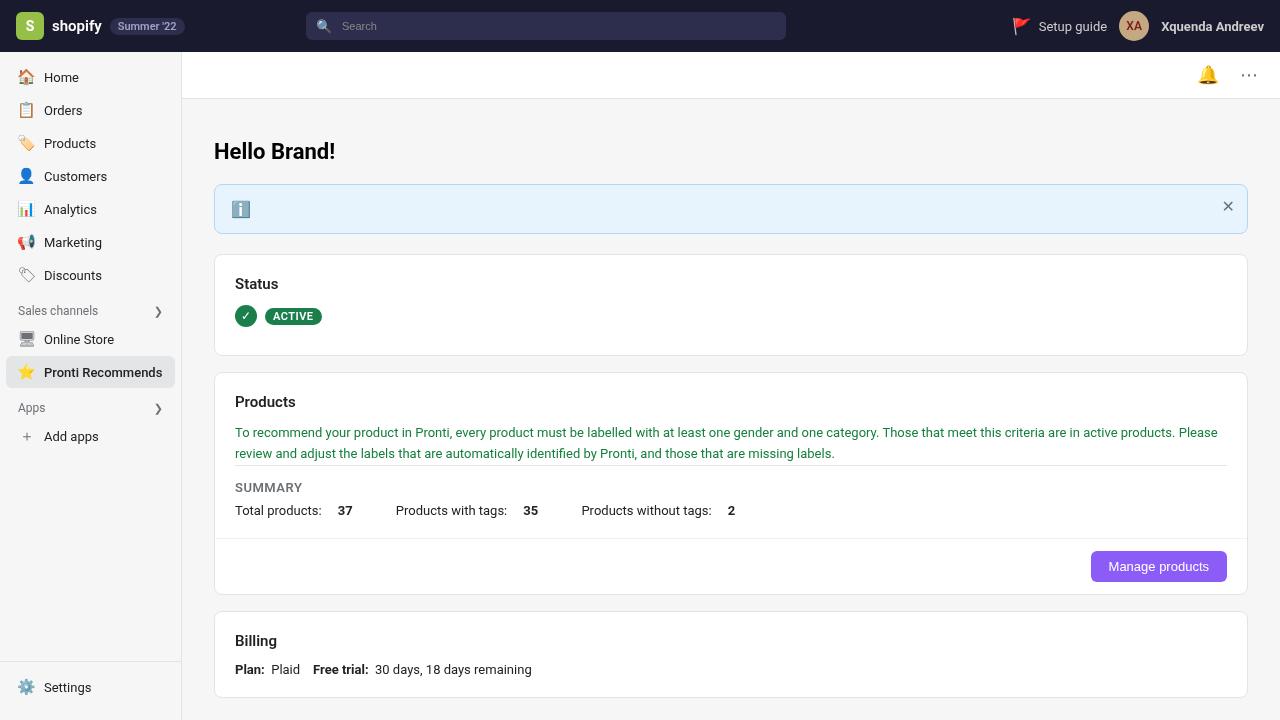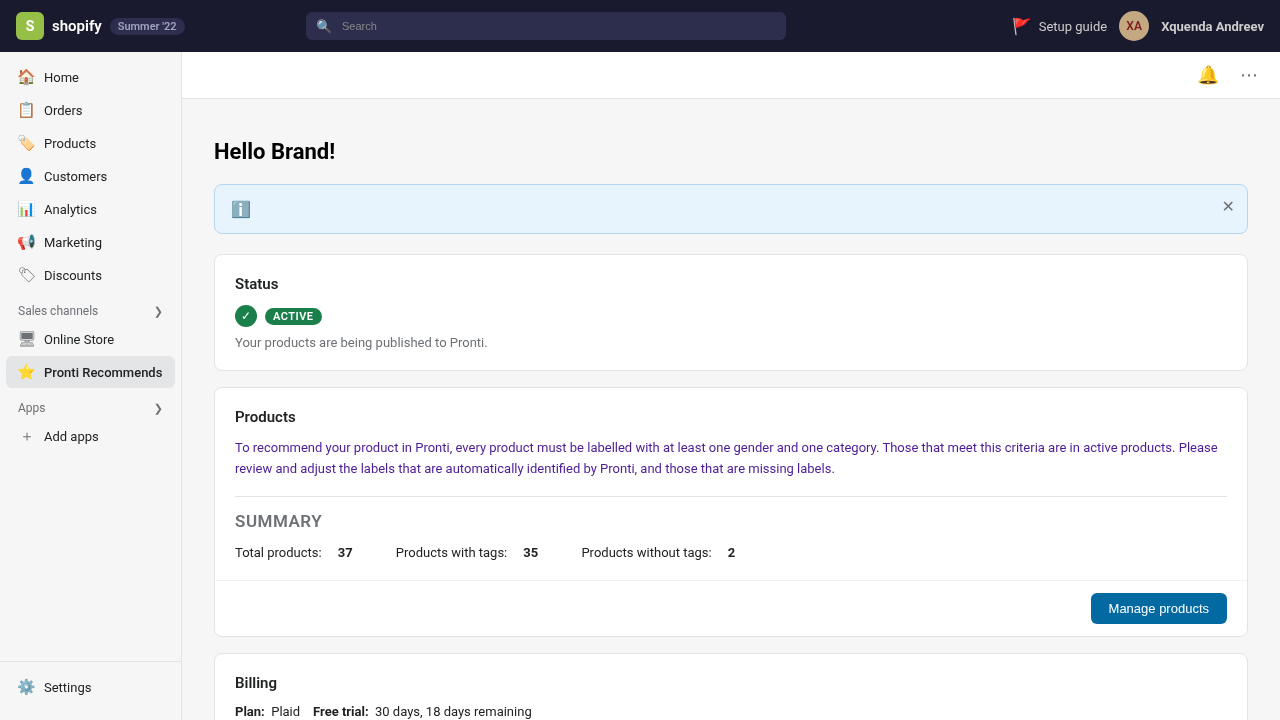--- a/index.html
+++ b/index.html
@@ -55,29 +55,29 @@
     .card-body { padding: 20px; }
     .card-title { font-size: 15px; font-weight: 600; color: #202223; margin-bottom: 12px; }
 
     
     .status-row { display: flex; align-items: center; gap: 8px; margin-bottom: 8px; }
     .status-badge { background: #1a7f4b; color: white; font-size: 11px; font-weight: 600; padding: 2px 8px; border-radius: 10px; letter-spacing: 0.5px; }
     .status-check { width: 22px; height: 22px; background: #1a7f4b; border-radius: 50%; display: flex; align-items: center; justify-content: center; color: white; font-size: 12px; }
     .status-desc { font-size: 13px; color: #6d7175; }
 
     
-    .products-desc { font-size: 13px; color: #4c1d95; line-height: 1.6; margin-bottom: 16px; }
+    .products-desc { font-size: 13px; color: #15803d; line-height: 1.6; }
     .summary-section { border-top: 1px solid #e1e3e5; padding-top: 14px; }
-    .summary-label { font-size: 17px; font-weight: 600; color: #6d7175; text-transform: uppercase; letter-spacing: 0.5px; margin-bottom: 14px; }
+    .summary-label { font-size: 13px; font-weight: 600; color: #6d7175; text-transform: uppercase; letter-spacing: 0.5px; margin-bottom: 8px; }
     .summary-stats { display: flex; align-items: center; gap: 16px; font-size: 13px; color: #202223; flex-wrap: wrap; }
     .summary-stats .label { color: #202223; }
     .summary-stats .value { font-weight: 700; }
     .summary-divider { color: #c9cccf; margin: 0 4px; }
     .card-footer { display: flex; justify-content: flex-end; padding: 12px 20px; border-top: 1px solid #f1f1f1; }
-    .btn-primary { background: #0369a1; color: white; border: none; border-radius: 6px; padding: 8px 18px; font-size: 13px; font-weight: 500; cursor: pointer; }
+    .btn-primary { background: #8b5cf6; color: white; border: none; border-radius: 6px; padding: 8px 18px; font-size: 13px; font-weight: 500; cursor: pointer; }
 
     
     .billing-row { font-size: 13px; color: #202223; }
     .billing-row span.bold { font-weight: 700; }
 
     
     ::-webkit-scrollbar { width: 6px; }
     ::-webkit-scrollbar-track { background: transparent; }
     ::-webkit-scrollbar-thumb { background: #c9cccf; border-radius: 3px; }
 
@@ -197,21 +197,20 @@
           <button class="alert-close">✕</button>
         </div>
 
         <div class="card">
           <div class="card-body">
             <div class="card-title">Status</div>
             <div class="status-row">
               <div class="status-check">✓</div>
               <span class="status-badge">ACTIVE</span>
             </div>
-            <div class="status-desc">Your products are being published to Pronti.</div>
           </div>
         </div>
 
         <div class="card">
           <div class="card-body">
             <div class="card-title">Products</div>
             <p class="products-desc">To recommend your product in Pronti, every product must be labelled with at least one gender and one category. Those that meet this criteria are in active products. Please review and adjust the labels that are automatically identified by Pronti, and those that are missing labels.</p>
             <div class="summary-section">
               <div class="summary-label">SUMMARY</div>
               <div class="summary-stats">

